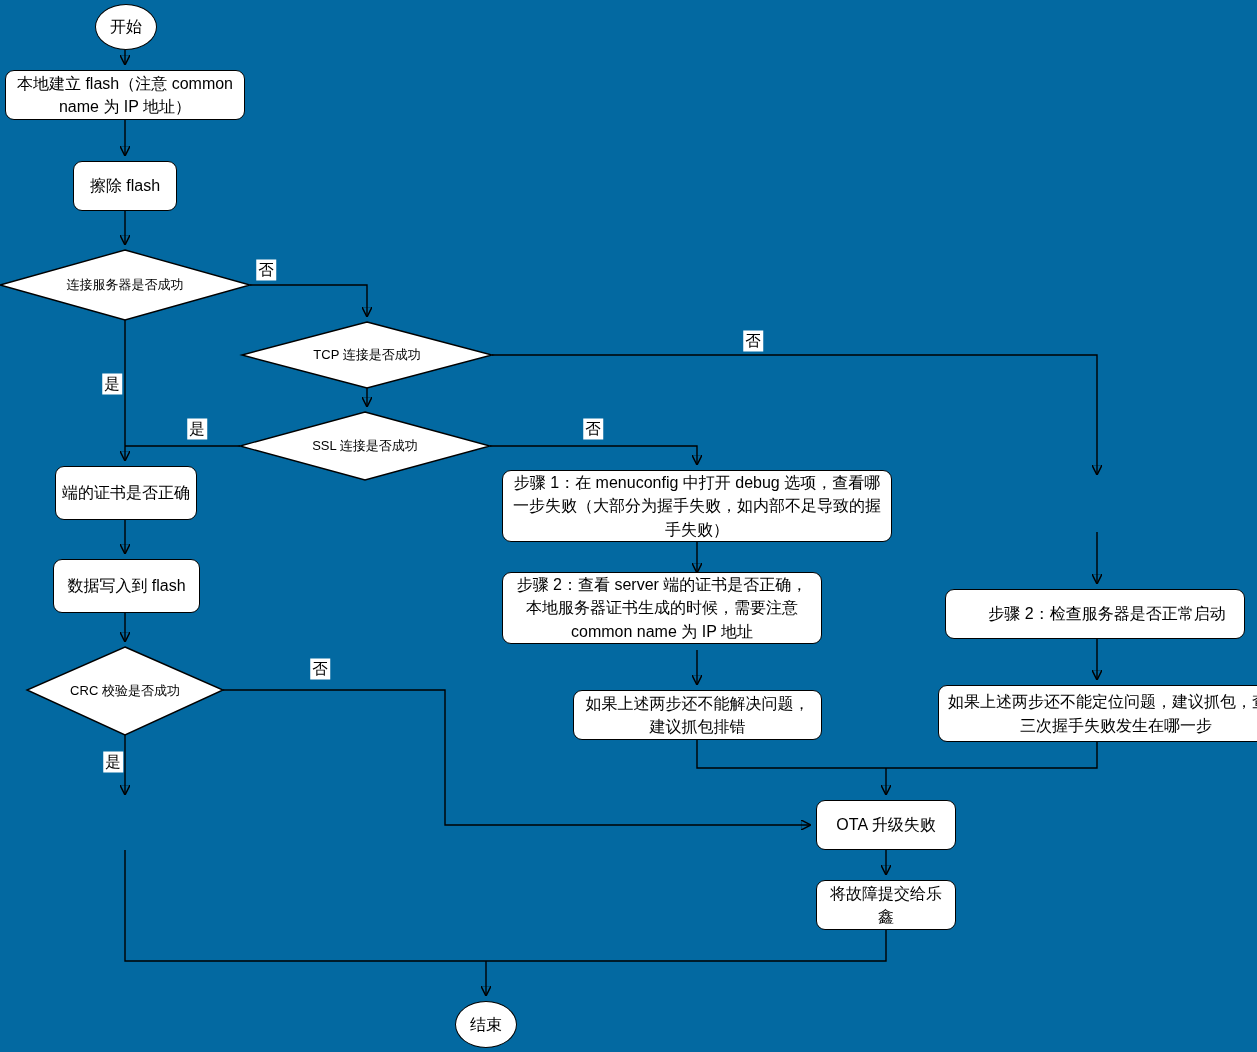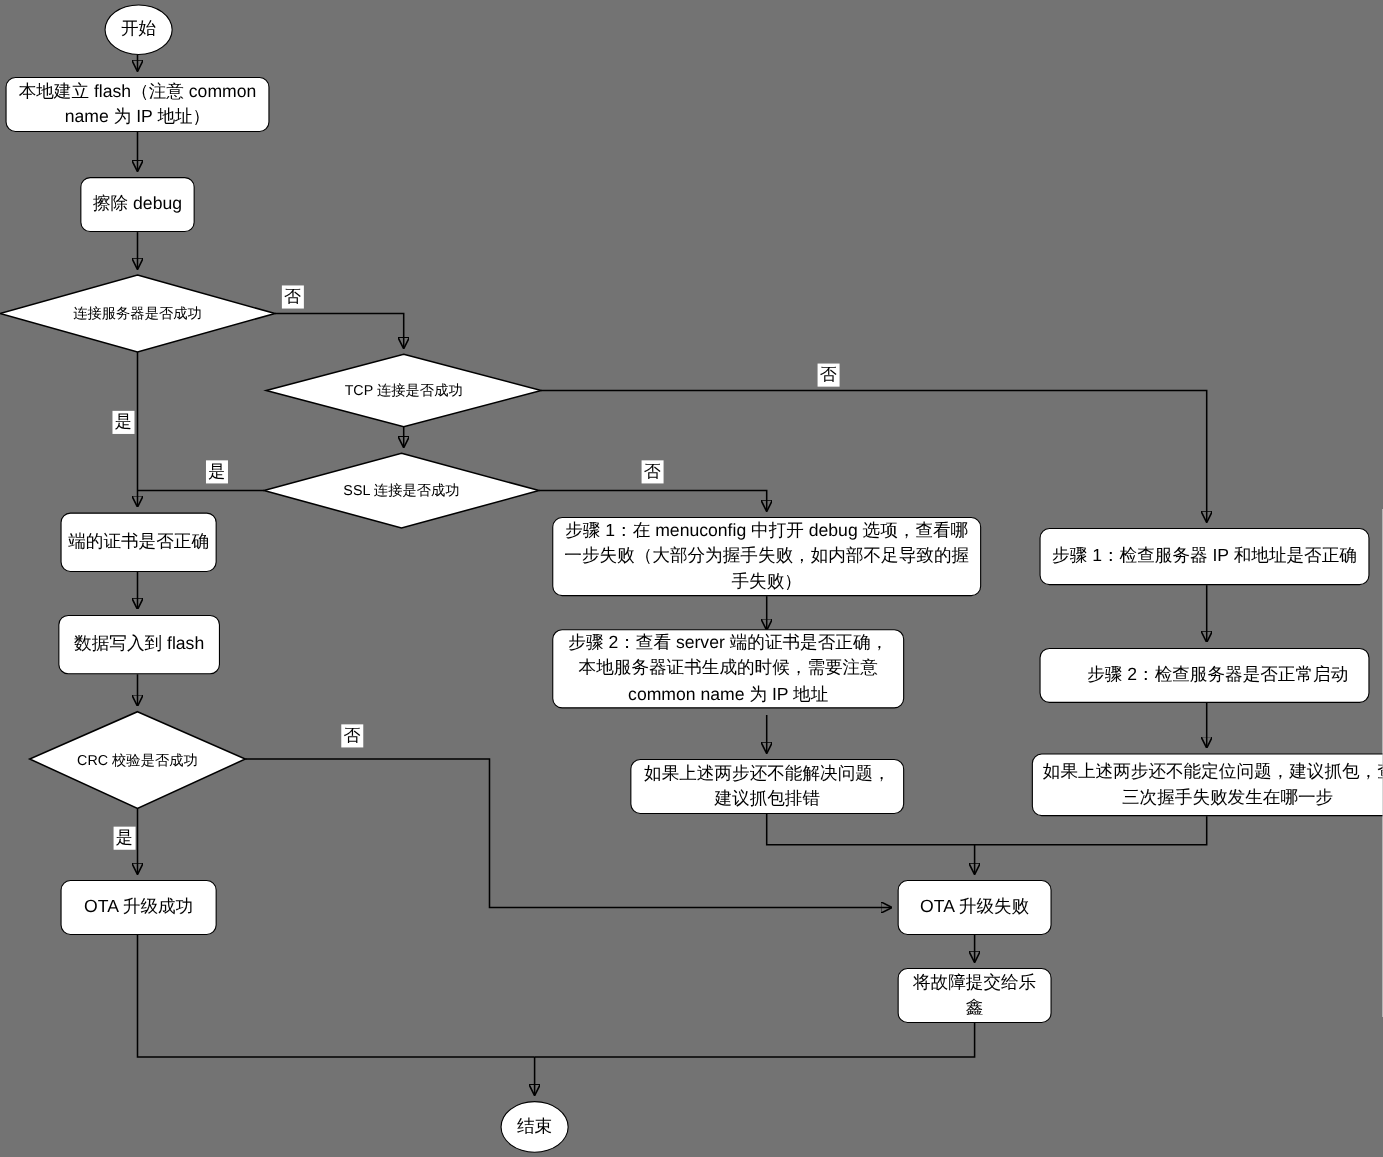--- a/index.html
+++ b/index.html
@@ -1,19 +1,19 @@
 <!DOCTYPE html>
 <html><head>
 <meta charset="utf-8">
 <style>
   html,body{margin:0;padding:0;background:#ffffff;}
   .canvas{
     position:relative;
     width:1257px;height:1052px;
-    background:#737373;
+    background:#0369a1;
     font-family:"Liberation Sans","DejaVu Sans",sans-serif;
     color:#000;
     overflow:hidden;
   }
   svg.edges{position:absolute;left:0;top:0;width:1257px;height:1052px;}
   svg.edges path, svg.edges polygon{fill:none;stroke:#000;stroke-width:1.4;}
   svg.edges polygon.diamond{fill:#ffffff;}
   .node{
     position:absolute;
     box-sizing:border-box;
@@ -79,28 +79,26 @@
     <path d="M486,961 L486,995" marker-end="url(#arrow)"></path>
 
     <polygon class="diamond" points="125,250 250,285 125,320 0,285"></polygon>
     <polygon class="diamond" points="367,322 492,355 367,388 242,355"></polygon>
     <polygon class="diamond" points="365,412 490,446 365,480 240,446"></polygon>
     <polygon class="diamond" points="125,647 223,690 125,735 27,690"></polygon>
   </svg>
 
   <div class="node ellipse" style="left:95px;top:4px;width:62px;height:46px;">开始</div>
   <div class="node" style="left:5px;top:70px;width:240px;height:50px;">本地建立 flash（注意 common name 为 IP 地址）</div>
-  <div class="node" style="left:73px;top:161px;width:104px;height:50px;">擦除 debug</div>
+  <div class="node" style="left:73px;top:161px;width:104px;height:50px;">擦除 flash</div>
   <div class="node" style="left:55px;top:466px;width:142px;height:54px;">端的证书是否正确</div>
   <div class="node" style="left:53px;top:559px;width:147px;height:54px;">数据写入到 flash</div>
-  <div class="node" style="left:55px;top:800px;width:142px;height:50px;">OTA 升级成功</div>
   <div class="node" style="left:502px;top:470px;width:390px;height:72px;">步骤 1：在 menuconfig 中打开 debug 选项，查看哪一步失败（大部分为握手失败，如内部不足导致的握手失败）</div>
   <div class="node" style="left:502px;top:572px;width:320px;height:72px;">步骤 2：查看 server 端的证书是否正确，本地服务器证书生成的时候，需要注意 common name 为 IP 地址</div>
   <div class="node" style="left:573px;top:690px;width:249px;height:50px;">如果上述两步还不能解决问题，建议抓包排错</div>
-  <div class="node" style="left:945px;top:480px;width:300px;height:52px;">步骤 1：检查服务器 IP 和地址是否正确</div>
   <div class="node" style="left:945px;top:589px;width:300px;height:50px;padding-left:30px;">步骤 2：检查服务器是否正常启动</div>
   <div class="node" style="left:938px;top:685px;width:356px;height:57px;">如果上述两步还不能定位问题，建议抓包，查看三次握手失败发生在哪一步</div>
   <div class="node" style="left:816px;top:800px;width:140px;height:50px;">OTA 升级失败</div>
   <div class="node" style="left:816px;top:880px;width:140px;height:50px;">将故障提交给乐鑫</div>
   <div class="node ellipse" style="left:455px;top:1001px;width:62px;height:47px;">结束</div>
 
   <div class="dtext" style="left:15px;top:250px;width:220px;height:70px;">连接服务器是否成功</div>
   <div class="dtext" style="left:255px;top:322px;width:224px;height:66px;">TCP 连接是否成功</div>
   <div class="dtext" style="left:253px;top:412px;width:224px;height:68px;">SSL 连接是否成功</div>
   <div class="dtext" style="left:27px;top:647px;width:196px;height:88px;">CRC 校验是否成功</div>

